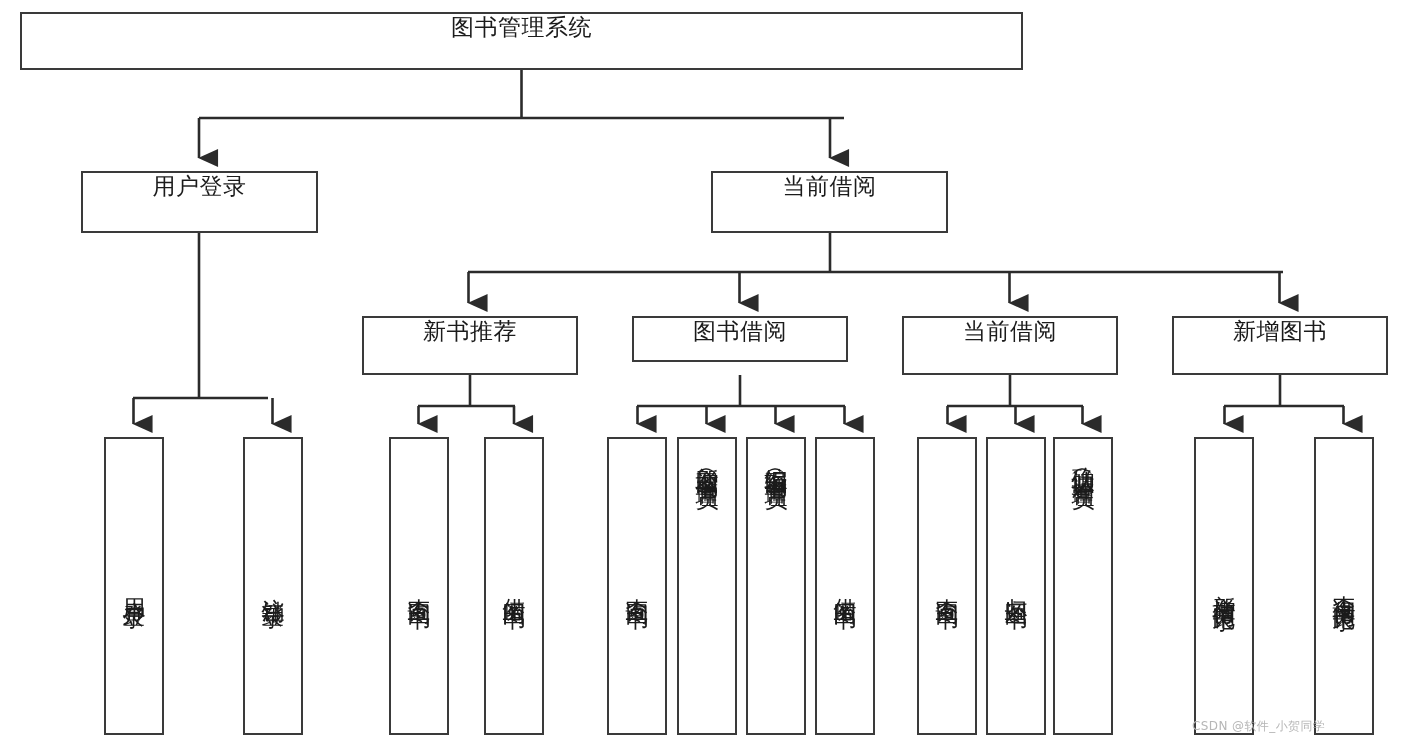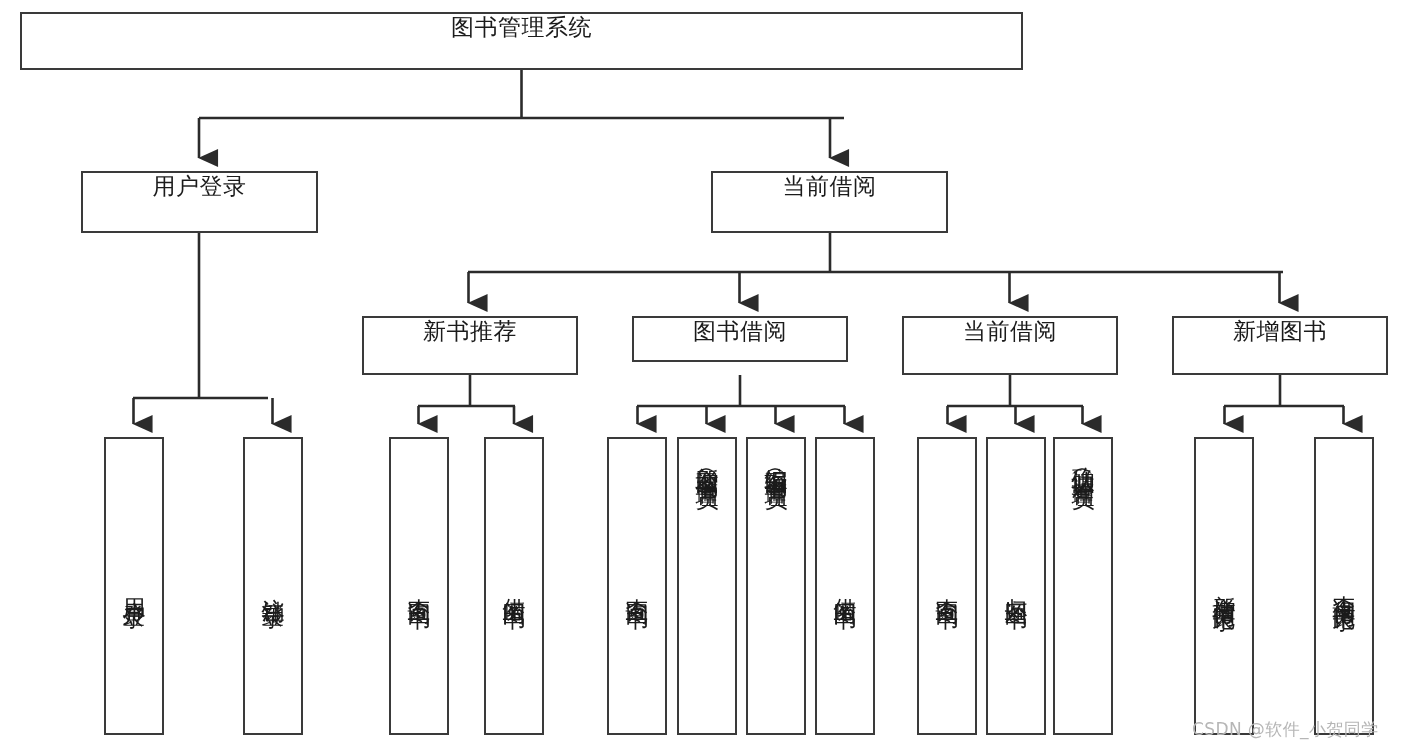--- a/index.html
+++ b/index.html
@@ -55,21 +55,21 @@
     font-size: 23px;
     letter-spacing: 3px;
     line-height: 1;
   }
   .node.vertical.centered {
     align-items: center;
     padding-top: 0;
   }
   .watermark {
     position: absolute;
-    font-size: 17px;
+    font-size: 12px;
     color: #b6b6b6;
     white-space: nowrap;
     letter-spacing: 0.4px;
   }
 </style>
 </head>
 <body>
 
 <div id="canvas">
 

